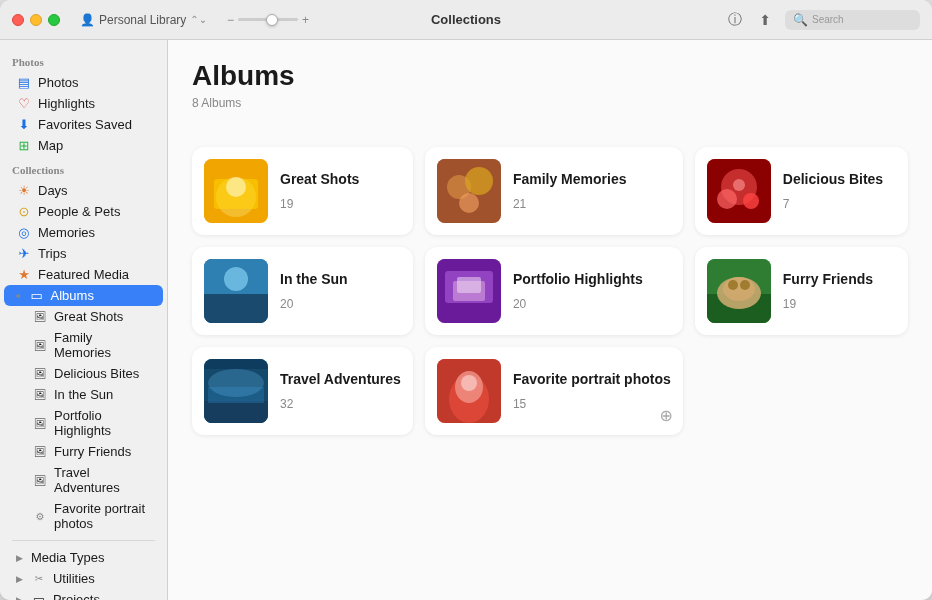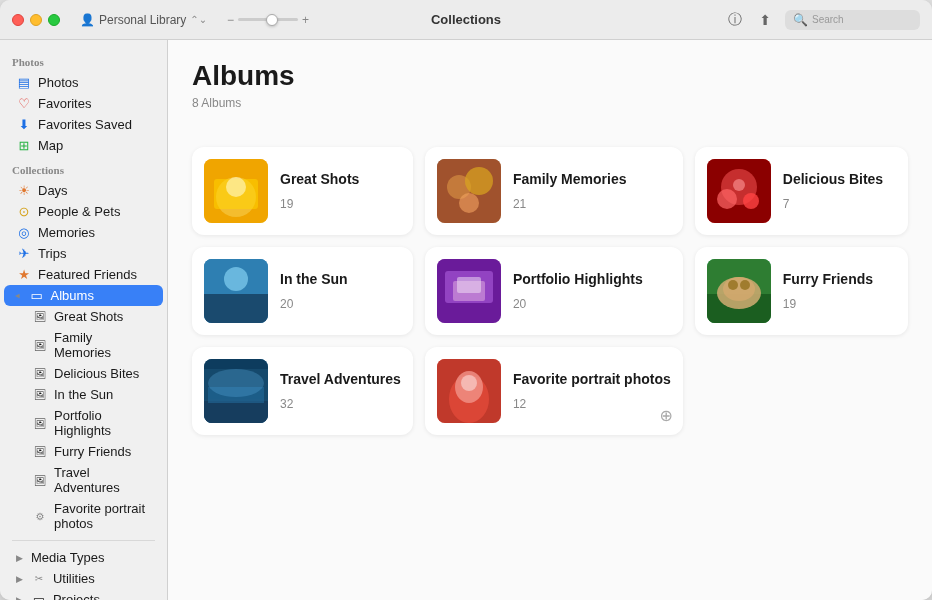--- a/index.html
+++ b/index.html
@@ -361,21 +361,21 @@
 
     <div class="sidebar">
 
       <div class="sidebar-section-label">Photos</div>
       <div class="sidebar-item">
         <span class="sidebar-icon icon-blue">▤</span>
         <span>Photos</span>
       </div>
       <div class="sidebar-item">
         <span class="sidebar-icon icon-red">♡</span>
-        <span>Favorites</span>
+        <span>Highlights</span>
       </div>
       <div class="sidebar-item">
         <span class="sidebar-icon icon-blue">⬇</span>
         <span>Favorites Saved</span>
       </div>
       <div class="sidebar-item">
         <span class="sidebar-icon icon-green">⊞</span>
         <span>Map</span>
       </div>
 
@@ -391,21 +391,21 @@
       <div class="sidebar-item">
         <span class="sidebar-icon icon-blue">◎</span>
         <span>Memories</span>
       </div>
       <div class="sidebar-item">
         <span class="sidebar-icon icon-blue">✈</span>
         <span>Trips</span>
       </div>
       <div class="sidebar-item">
         <span class="sidebar-icon icon-orange">★</span>
-        <span>Featured Friends</span>
+        <span>Featured Media</span>
       </div>
       <div class="sidebar-item active">
         <span class="expand-arrow expanded">▾</span>
         <span class="sidebar-icon">▭</span>
         <span>Albums</span>
       </div>
 
       <div class="albums-children">
         <div class="sidebar-item indent">
           <span class="sidebar-icon" style="font-size:10px;">🖼</span>
@@ -579,20 +579,20 @@
           <div class="album-thumb thumb-portrait">
             <svg width="64" height="64">
               <rect width="64" height="64" fill="#c0392b" rx="4"></rect>
               <ellipse cx="32" cy="40" rx="20" ry="24" fill="#e74c3c" opacity="0.7"></ellipse>
               <ellipse cx="32" cy="28" rx="14" ry="16" fill="#f1948a" opacity="0.8"></ellipse>
               <circle cx="32" cy="24" r="8" fill="#fadbd8" opacity="0.6"></circle>
             </svg>
           </div>
           <div class="album-info">
             <div class="album-name">Favorite portrait photos</div>
-            <div class="album-count">12</div>
+            <div class="album-count">15</div>
           </div>
           <div class="album-action">⊕</div>
         </div>
       </div>
     </div>
   </div>
 </div>
 
 </body></html>

